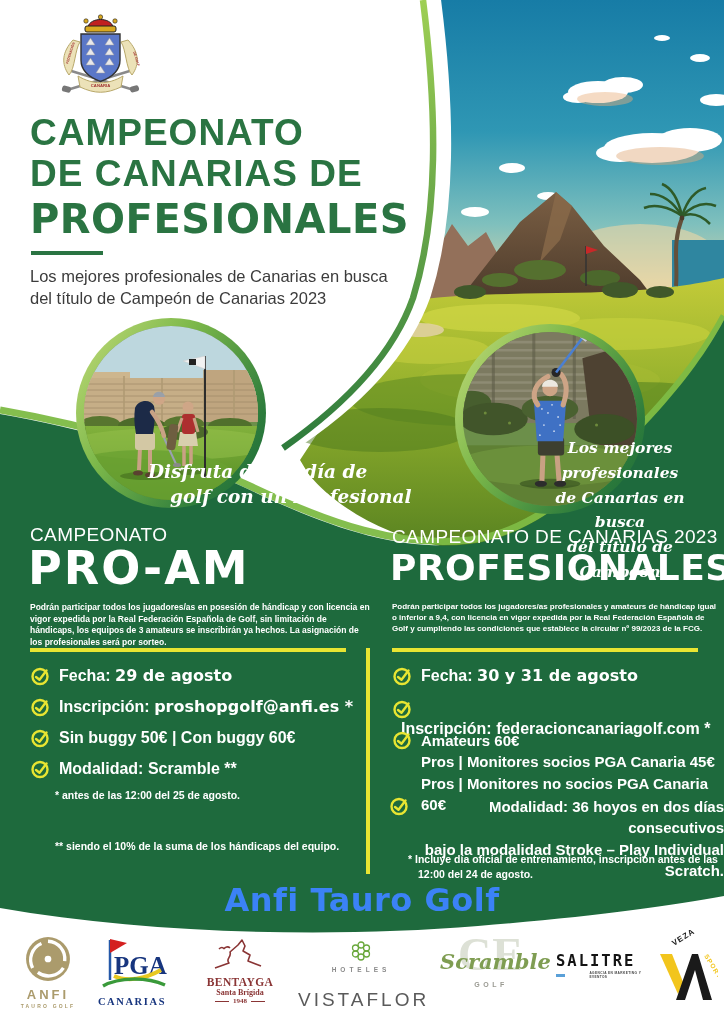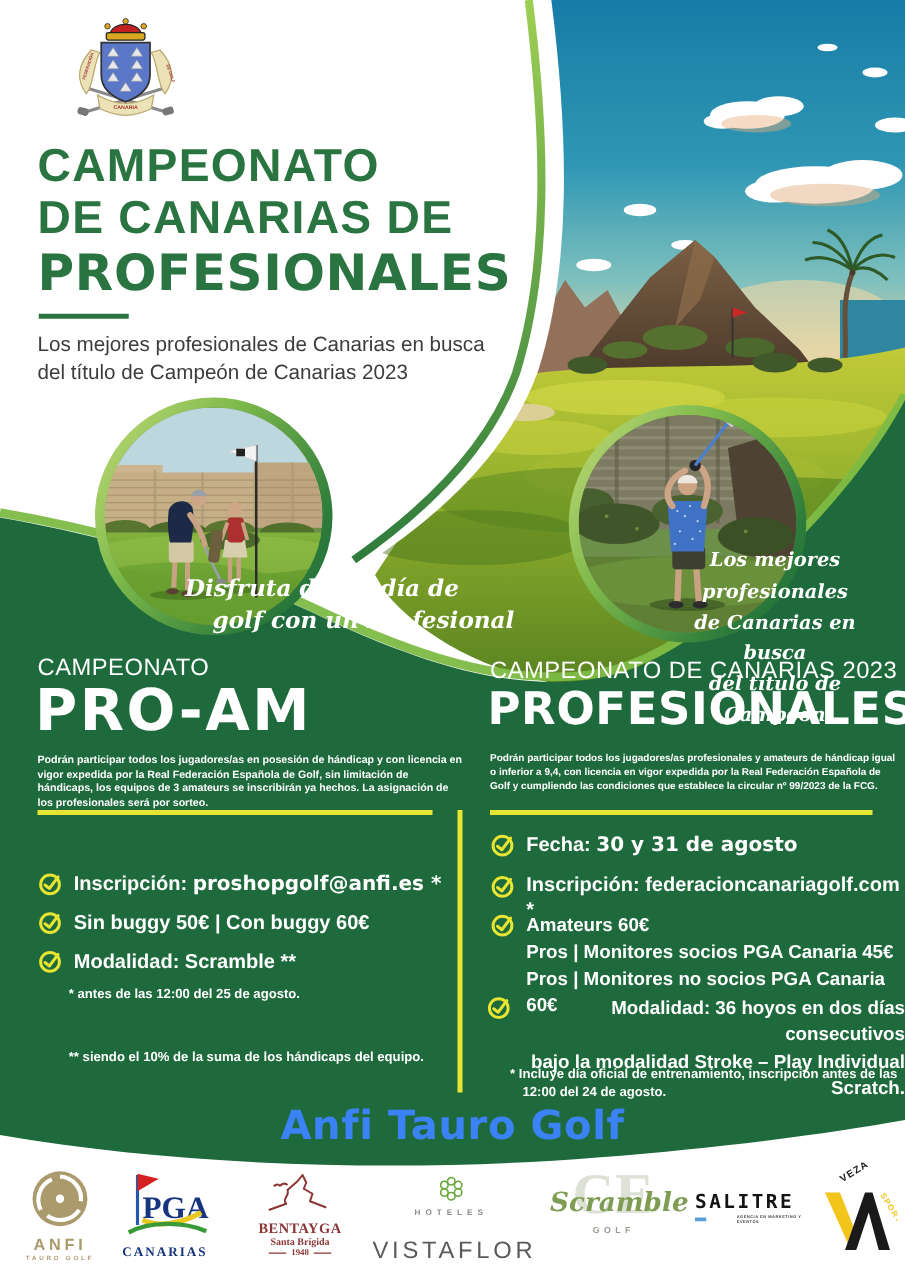--- a/index.html
+++ b/index.html
@@ -331,20 +331,27 @@
     <div>Los mejores profesionales</div>
     <div>de Canarias en busca</div>
     <div>del título de Campeón</div>
   </div>
 
   <div class="kicker" style="left:30px;top:524px;">CAMPEONATO</div>
   <div class="heading h-left">PRO-AM</div>
   <div class="desc d-left">Podrán participar todos los jugadores/as en posesión de hándicap y con licencia en vigor expedida por la Real Federación Española de Golf, sin limitación de hándicaps, los equipos de 3 amateurs se inscribirán ya hechos. La asignación de los profesionales será por sorteo.</div>
   <div class="rule-y" style="left:30px;top:648px;width:316px;"></div>
 
+  <div class="bullet" style="left:30px;top:666px;">
+    <svg class="check" viewBox="0 0 20 20">
+        <circle cx="10" cy="10.5" r="7.5" fill="none" stroke="#e8e532" stroke-width="2.4"></circle>
+        <path d="M6,11 L9.5,13.8 L16.5,4.5" fill="none" stroke="#e8e532" stroke-width="2.4" stroke-linecap="round" stroke-linejoin="round"></path>
+      </svg>
+    <div class="btxt"><span>Fecha: </span><span class="bb">29 de agosto</span></div>
+  </div>
   <div class="bullet" style="left:30px;top:697px;">
     <svg class="check" viewBox="0 0 20 20">
         <circle cx="10" cy="10.5" r="7.5" fill="none" stroke="#e8e532" stroke-width="2.4"></circle>
         <path d="M6,11 L9.5,13.8 L16.5,4.5" fill="none" stroke="#e8e532" stroke-width="2.4" stroke-linecap="round" stroke-linejoin="round"></path>
       </svg>
     <div class="btxt"><span>Inscripción: </span><span class="bb">proshopgolf@anfi.es *</span></div>
   </div>
   <div class="bullet" style="left:30px;top:728px;">
     <svg class="check" viewBox="0 0 20 20">
         <circle cx="10" cy="10.5" r="7.5" fill="none" stroke="#e8e532" stroke-width="2.4"></circle>
@@ -369,21 +376,21 @@
   <div class="desc d-right">Podrán participar todos los jugadores/as profesionales y amateurs de hándicap igual o inferior a 9,4, con licencia en vigor expedida por la Real Federación Española de Golf y cumpliendo las condiciones que establece la circular nº 99/2023 de la FCG.</div>
   <div class="rule-y" style="left:392px;top:648px;width:306px;"></div>
 
   <div class="bullet" style="left:392px;top:666px;">
     <svg class="check" viewBox="0 0 20 20">
         <circle cx="10" cy="10.5" r="7.5" fill="none" stroke="#e8e532" stroke-width="2.4"></circle>
         <path d="M6,11 L9.5,13.8 L16.5,4.5" fill="none" stroke="#e8e532" stroke-width="2.4" stroke-linecap="round" stroke-linejoin="round"></path>
       </svg>
     <div class="btxt"><span>Fecha:  </span><span class="bb">30 y 31 de agosto</span></div>
   </div>
-  <div class="bullet" style="left:392px;top:699px;">
+  <div class="bullet" style="left:392px;top:699px;flex-direction:column;">
     <svg class="check" viewBox="0 0 20 20">
         <circle cx="10" cy="10.5" r="7.5" fill="none" stroke="#e8e532" stroke-width="2.4"></circle>
         <path d="M6,11 L9.5,13.8 L16.5,4.5" fill="none" stroke="#e8e532" stroke-width="2.4" stroke-linecap="round" stroke-linejoin="round"></path>
       </svg>
     <div class="btxt">Inscripción:  federacioncanariagolf.com  *</div>
   </div>
   <div class="bullet" style="left:392px;top:730px;">
     <svg class="check" viewBox="0 0 20 20">
         <circle cx="10" cy="10.5" r="7.5" fill="none" stroke="#e8e532" stroke-width="2.4"></circle>
         <path d="M6,11 L9.5,13.8 L16.5,4.5" fill="none" stroke="#e8e532" stroke-width="2.4" stroke-linecap="round" stroke-linejoin="round"></path>

